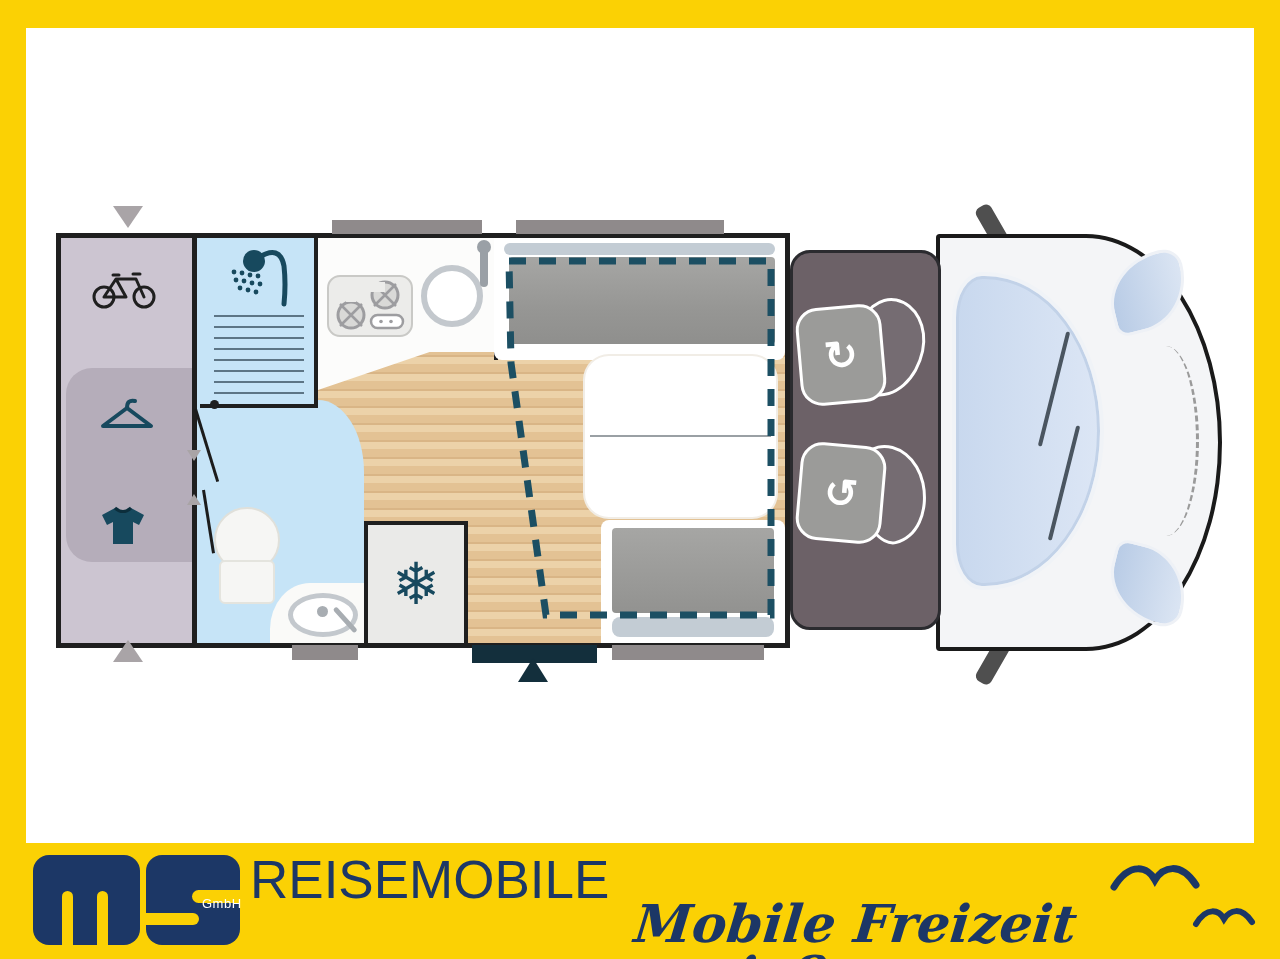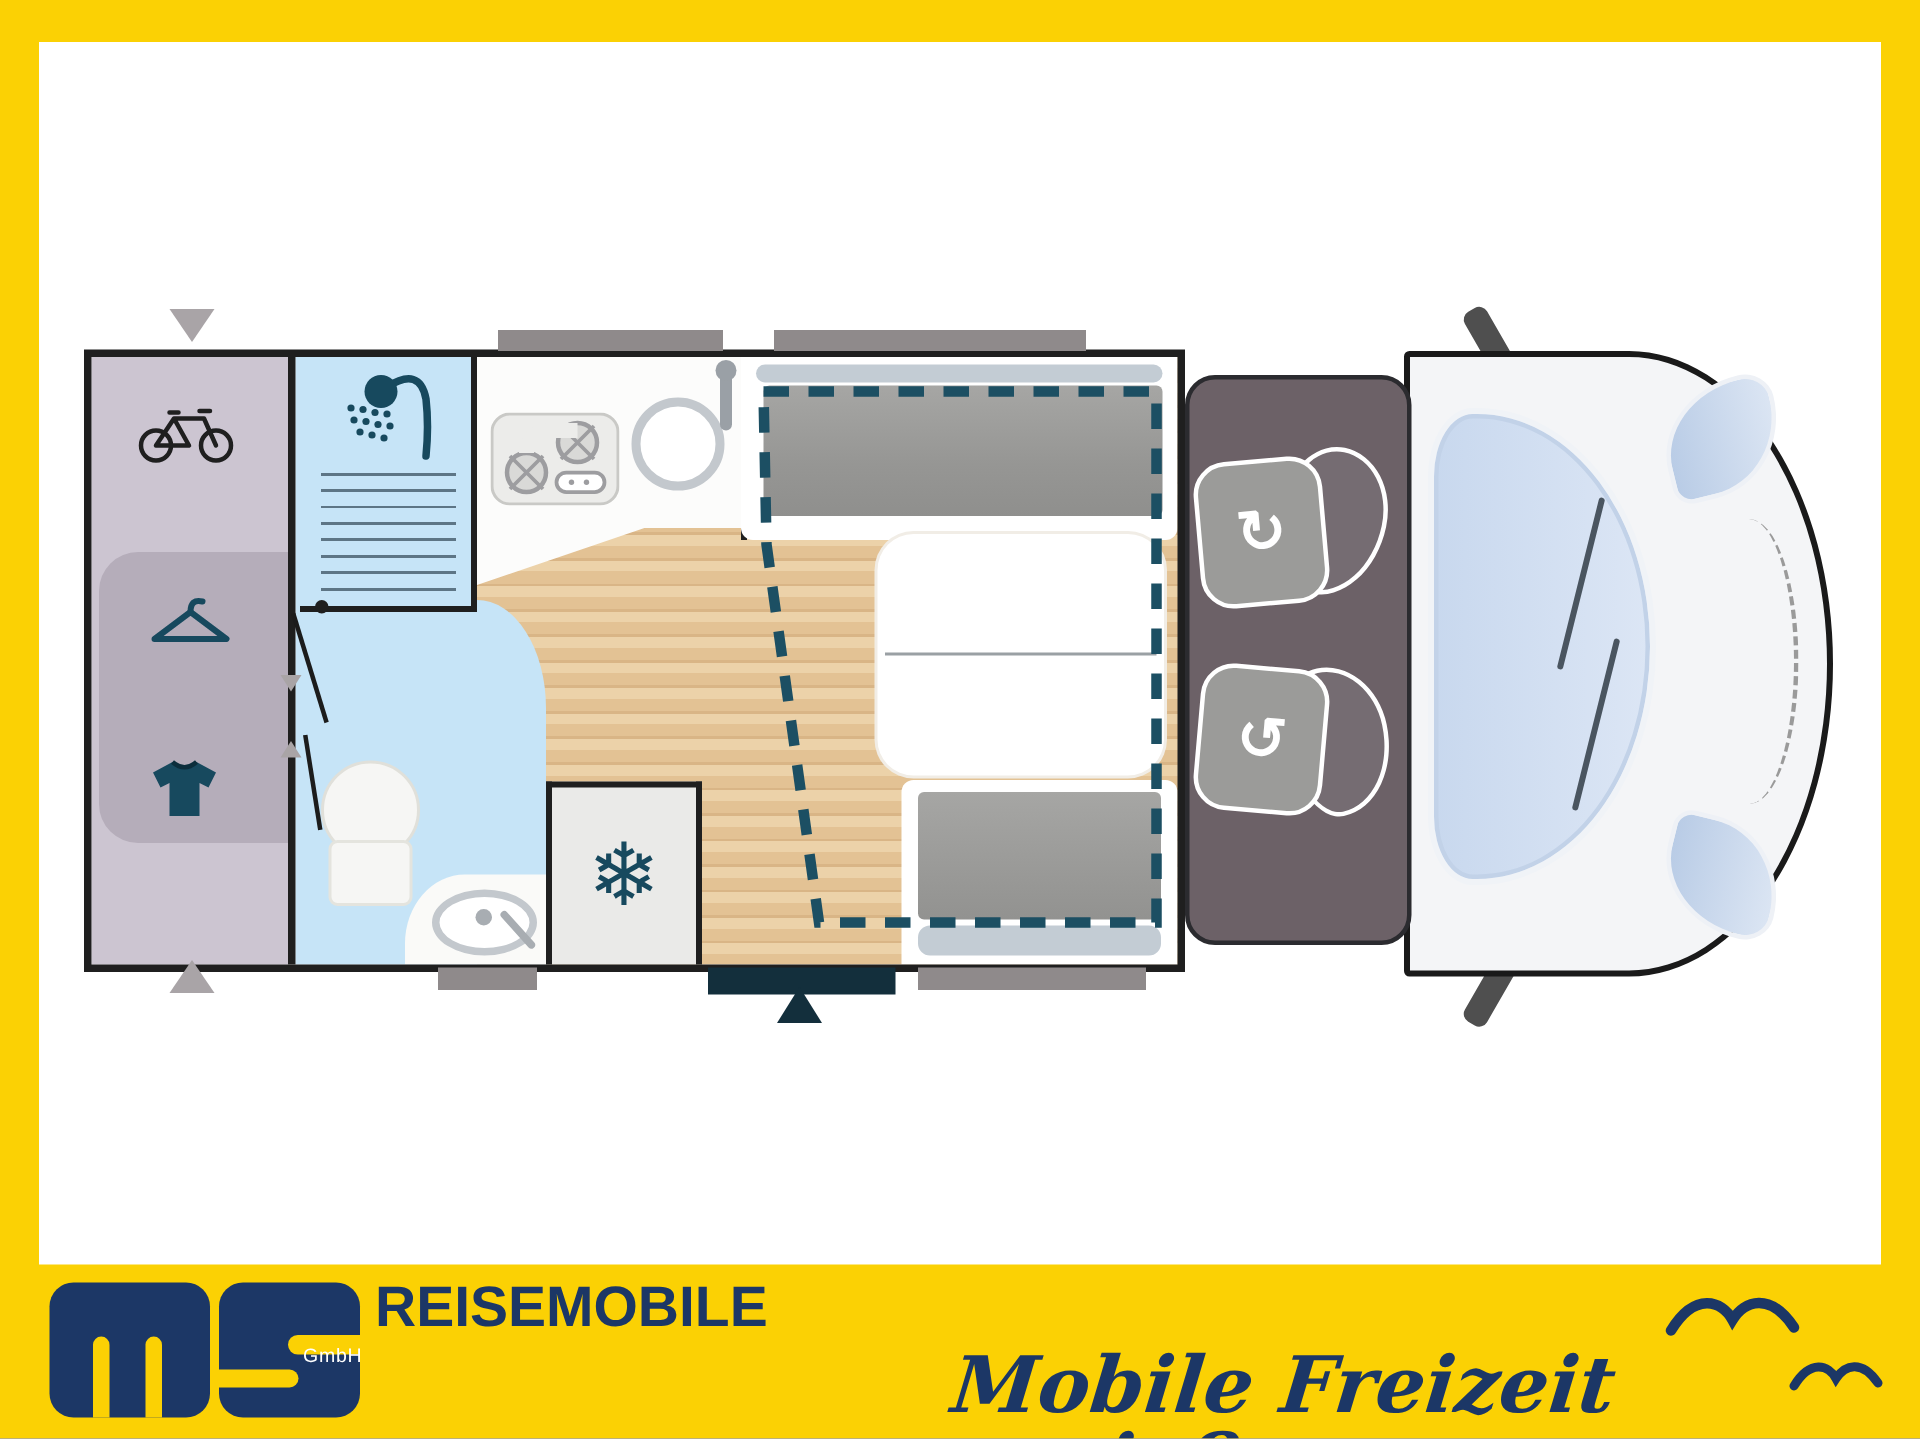--- a/index.html
+++ b/index.html
@@ -82,21 +82,21 @@
         border-radius:22px;display:flex;align-items:center;justify-content:center;}
   .rot{font-size:40px;font-weight:bold;color:#fff;line-height:1;}
   
   .win{background:#8F8A8B;}
   .tri{width:0;height:0;}
   .entrance{left:472px;top:645px;width:125px;height:18px;background:#132F3C;}
   
   .logo-block{background:#1C3766;border-radius:16px;}
   .logo-slot{background:#FBD104;}
   .gmbh{color:#ffffff;font-size:13px;letter-spacing:.5px;}
-  .title{color:#1C3766;font-size:38px;font-weight:bold;letter-spacing:0px;line-height:1;}
+  .title{color:#1C3766;font-size:53px;font-weight:normal;letter-spacing:0px;line-height:1;}
   .tagline{color:#1C3766;font-size:52px;font-weight:bold;font-style:italic;
         font-family:"DejaVu Serif",serif;transform:skewX(-6deg);line-height:1;}
   svg{display:block;}
 </style>
 </head>
 <body>
 
 <div class="stage">
   <div class="abs white-panel"></div>
 

